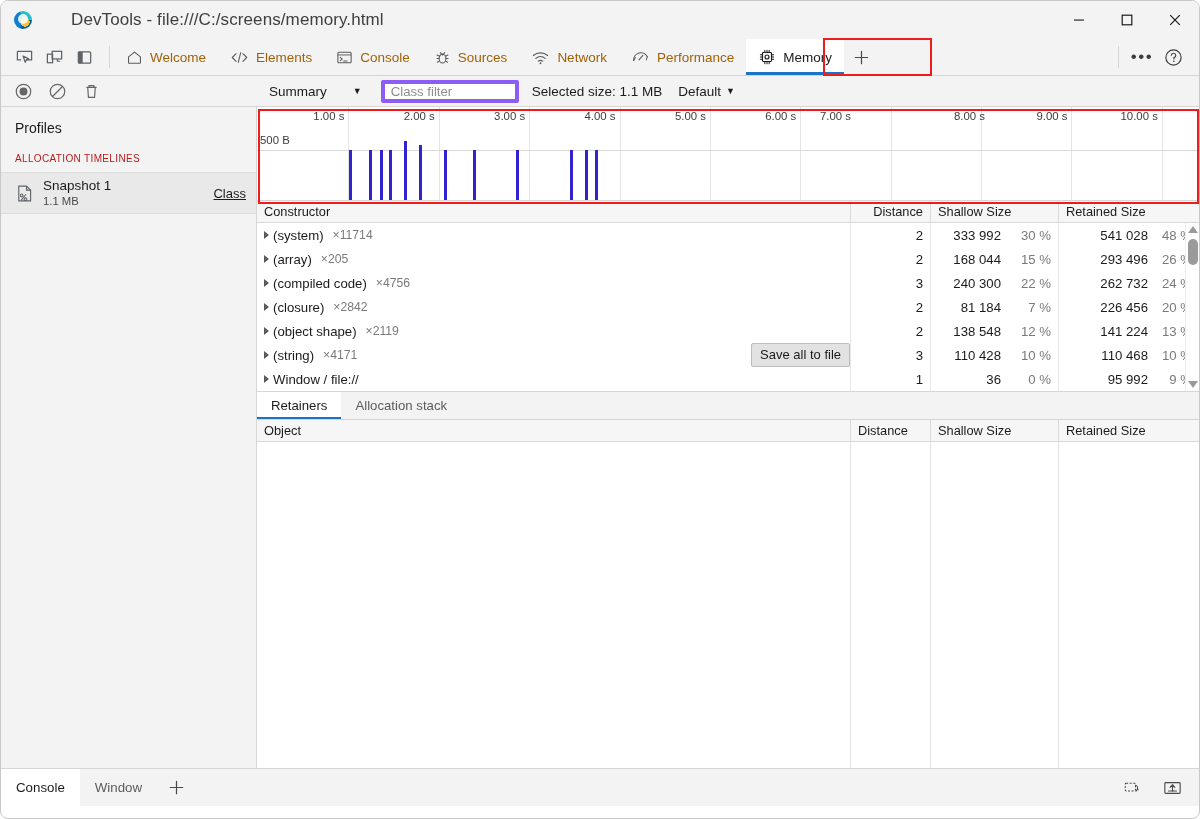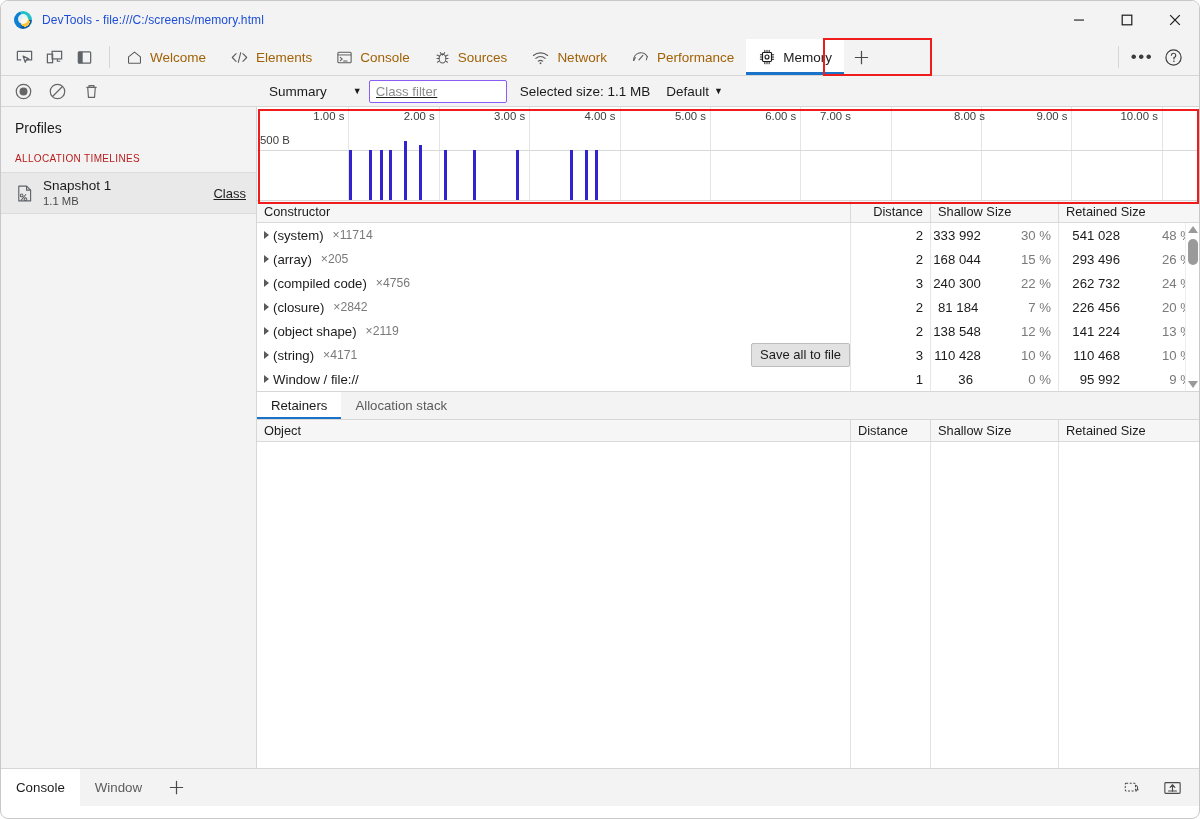--- a/index.html
+++ b/index.html
@@ -39,24 +39,25 @@
   }
   .app-logo::after {
     content: "";
     position: absolute; left: 4px; top: 3px;
     width: 10px; height: 10px;
     border-radius: 50%;
     background: #ffffff;
     opacity: .88;
   }
   .title-text {
-    font-size: 12px;
-    color: #1d4ed8;
+    font-size: 17px;
+    color: #404040;
     letter-spacing: .1px;
     white-space: nowrap;
+    margin-left: 29px;
   }
   .wincontrols {
     position: absolute; right: 0; top: 0;
     height: 38px; display: flex;
   }
   .wc {
     width: 48px; height: 38px;
     display: flex; align-items: center; justify-content: center;
     color: #1b1b1b;
   }
@@ -139,30 +140,29 @@
     flex: 1;
   }
   .select-box {
     display: flex; align-items: center; gap: 26px;
     font-size: 13.5px; color: #1b1b1b;
     padding: 0 7px 0 6px; height: 23px;
   }
   .caret { font-size: 9px; color: #1b1b1b; }
   .classfilter {
     width: 138px; height: 23px;
-    border: 1px solid #8b5cf6;
+    border: 4px solid #8b5cf6;
     background: #ffffff;
     font-size: 13.2px;
     color: #1b1b1b;
     padding: 0 6px;
-    margin-left: 0;
+    margin-left: 12px;
     border-radius: 2px;
     font-family: "Liberation Sans", sans-serif;
     outline: none;
-    text-decoration: underline;
   }
   .classfilter::placeholder { color: #8d8d8d; }
   .selsize {
     font-size: 13.5px; color: #1b1b1b;
     margin-left: 13px; white-space: nowrap;
   }
   .perspective {
     display: flex; align-items: center; gap: 5px;
     font-size: 13.5px; color: #1b1b1b;
     margin-left: 11px; padding: 0 5px; height: 23px;
@@ -280,21 +280,21 @@
   .triangle {
     width: 0; height: 0;
     border-left: 5px solid #5a5a5a;
     border-top: 4px solid transparent;
     border-bottom: 4px solid transparent;
     margin-right: 4px; flex: none;
   }
   .ctor-name { color: #1b1b1b; }
   .ctor-count { color: #7a7a7a; font-size: 12.2px; margin-left: 9px; }
   .num { color: #1b1b1b; }
-  .pct { color: #7a7a7a; width: 38px; text-align: right; display: inline-block; margin-left: 28px; }
+  .pct { color: #7a7a7a; width: 38px; text-align: right; display: inline-block; }
   .grid-scrollbar {
     position: absolute; top: 22px; right: 0; width: 14px; bottom: 0;
     background: #fff; border-left: 1px solid #eee;
   }
   .sb-arrow {
     position: absolute; left: 2px; width: 0; height: 0;
   }
   .sb-arrow.up   { top: 3px;  border-left: 5px solid transparent; border-right: 5px solid transparent; border-bottom: 7px solid #9a9a9a; }
   .sb-arrow.down { bottom: 3px; border-left: 5px solid transparent; border-right: 5px solid transparent; border-top: 7px solid #9a9a9a; }
   .sb-thumb {

